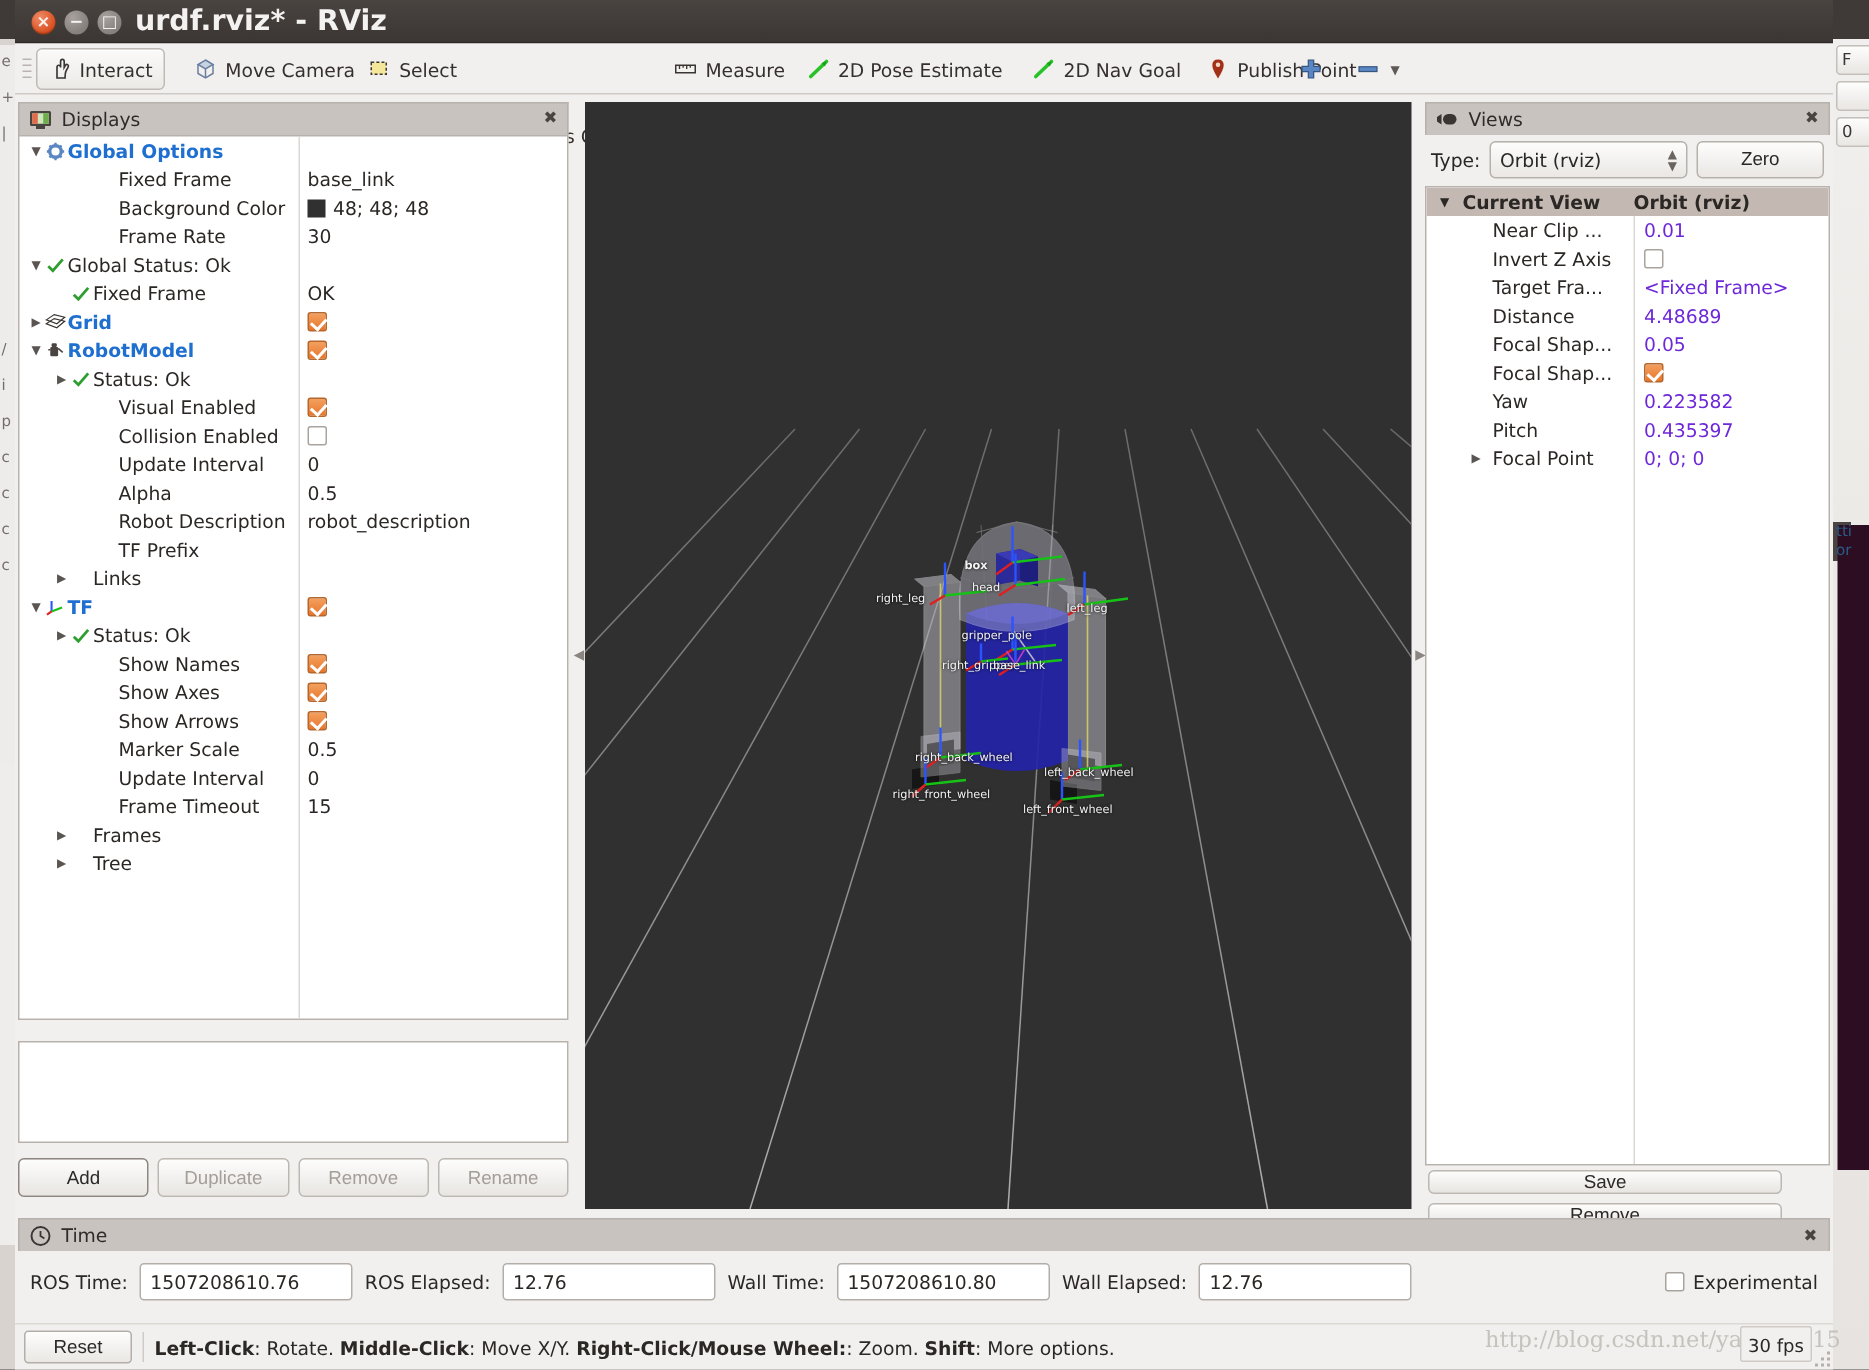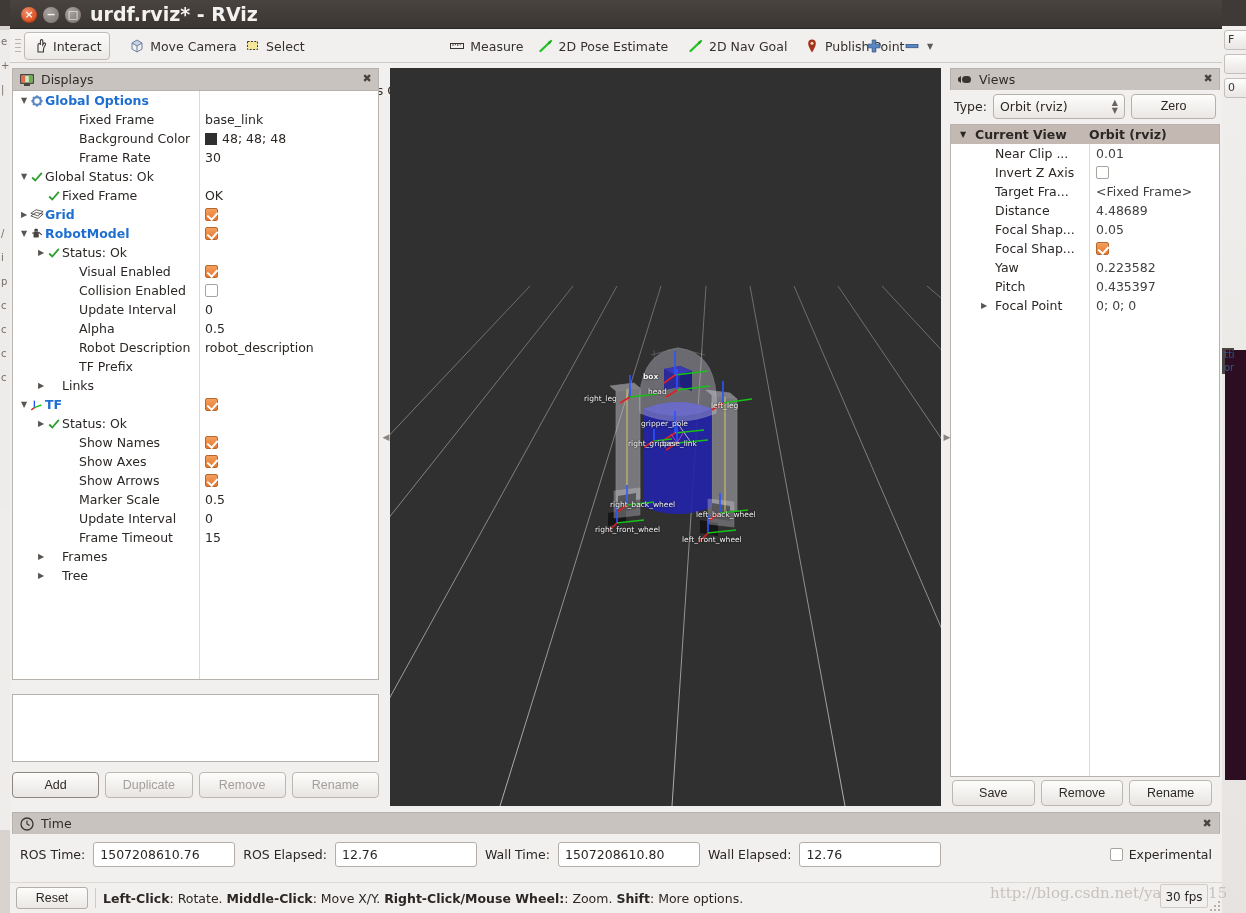--- a/index.html
+++ b/index.html
@@ -189,22 +189,22 @@
     background: #fff; border: 1px solid #b8b2ad; overflow: hidden;
   }
   #vtree-split { position: absolute; left: 138px; top: 19px; width: 1px; height: 632px; background: #dcd8d4; }
   .vhead {
     height: 19px; display: flex; align-items: center; background: #c3b9b2;
     font-weight: bold; font-size: 12.5px; color: #2b2725;
   }
   .vhead .c1 { width: 138px; display:flex; align-items:center; }
   .vrow { height: 19px; display: flex; align-items: center; position: relative; }
   .vlabel { position: absolute; left: 44px; font-size: 12.5px; color: #2b2725; white-space: nowrap; }
-  .vvalue { position: absolute; left: 145px; font-size: 12.5px; color: #404040; white-space: nowrap; display:flex; align-items:center;text-align:center;}
-  #views-buttons { position: absolute; left: 2px; top: 712px; width: 260px; height: 26px; display: flex; gap: 6px; }
+  .vvalue { position: absolute; left: 145px; font-size: 12.5px; color: #6d28d9; white-space: nowrap; display:flex; align-items:center;text-align:center;}
+  #views-buttons { position: absolute; left: 2px; top: 712px; width: 236px; height: 26px; display: flex; gap: 6px; flex-direction: column; }
 
   
   #time-dock { position: absolute; left: 2px; top: 812px; width: 1208px; height: 68px; }
   #time-title {
     height: 22px; background: #c8c3be; display: flex; align-items: center; gap: 6px;
     padding-left: 6px; font-size: 12.5px; color: #2f2b29; position: relative;
     border: 1px solid #b8b2ad; border-bottom: none;
   }
   #time-row {
     position: absolute; left: 0; top: 22px; width: 1208px; height: 40px;

